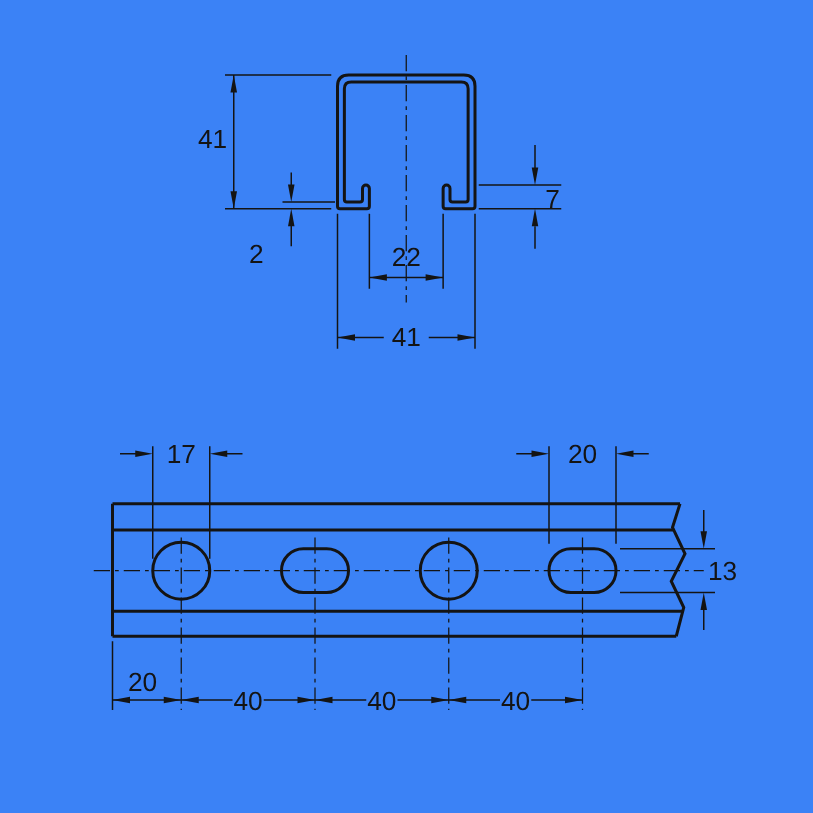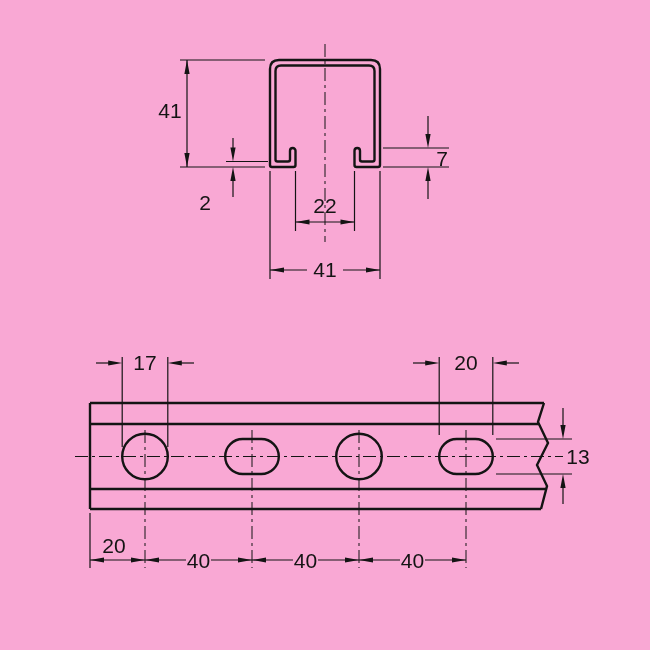--- a/index.html
+++ b/index.html
@@ -1,16 +1,16 @@
 <!DOCTYPE html>
 <html><head>
 <meta charset="utf-8">
 <style>
   html,body{margin:0;padding:0;background:#ffffff;}
-  .canvas{width:650px;height:650px;background:#f9a8d4;position:relative;overflow:hidden;}
+  .canvas{width:650px;height:650px;background:#3b82f6;position:relative;overflow:hidden;}
   svg{display:block;}
   .ln-main{stroke:#141414;stroke-width:2.4;fill:none;stroke-linecap:butt;}
   .ln-dim{stroke:#141414;stroke-width:1.2;fill:none;stroke-linecap:butt;}
   .ln-cl{stroke:#141414;stroke-width:1;fill:none;stroke-dasharray:13 4 3 4;}
   .arr{fill:#141414;stroke:none;}
   .dim-text{font-family:"Liberation Sans","DejaVu Sans",sans-serif;font-size:21px;fill:#141414;text-anchor:middle;}
 </style>
 </head>
 <body>
 

